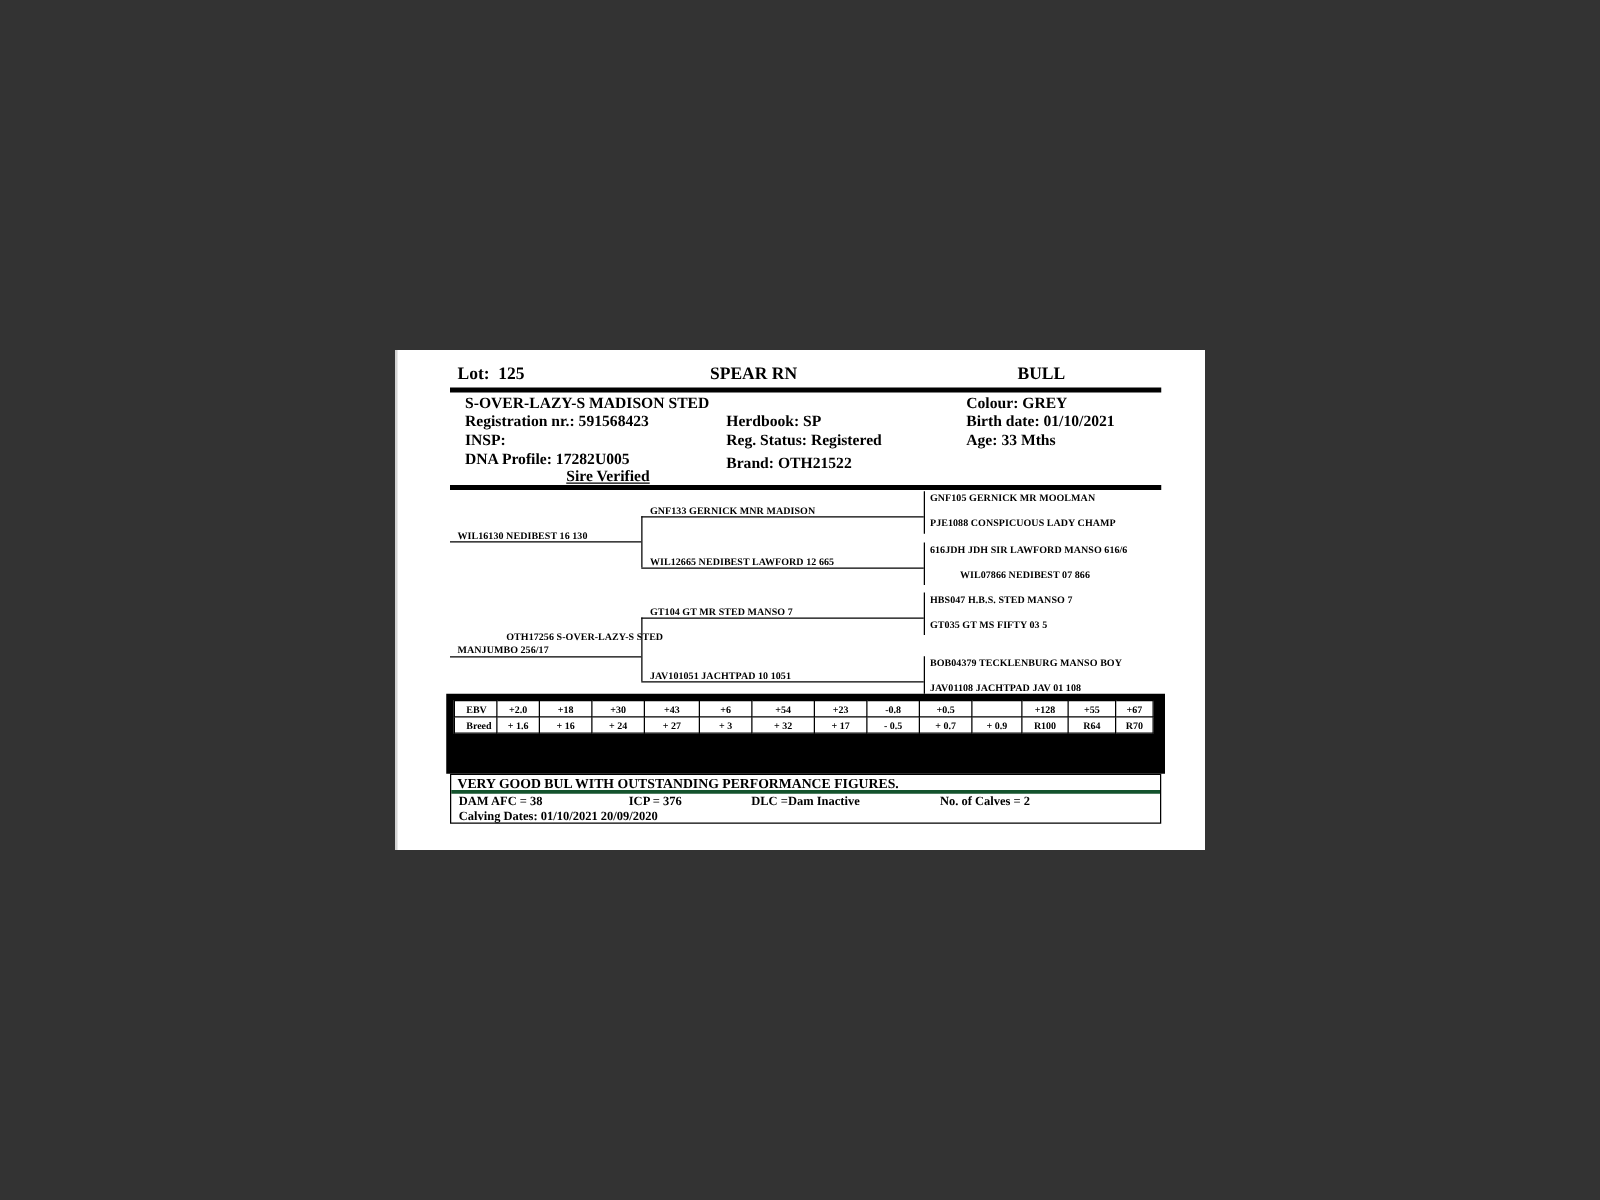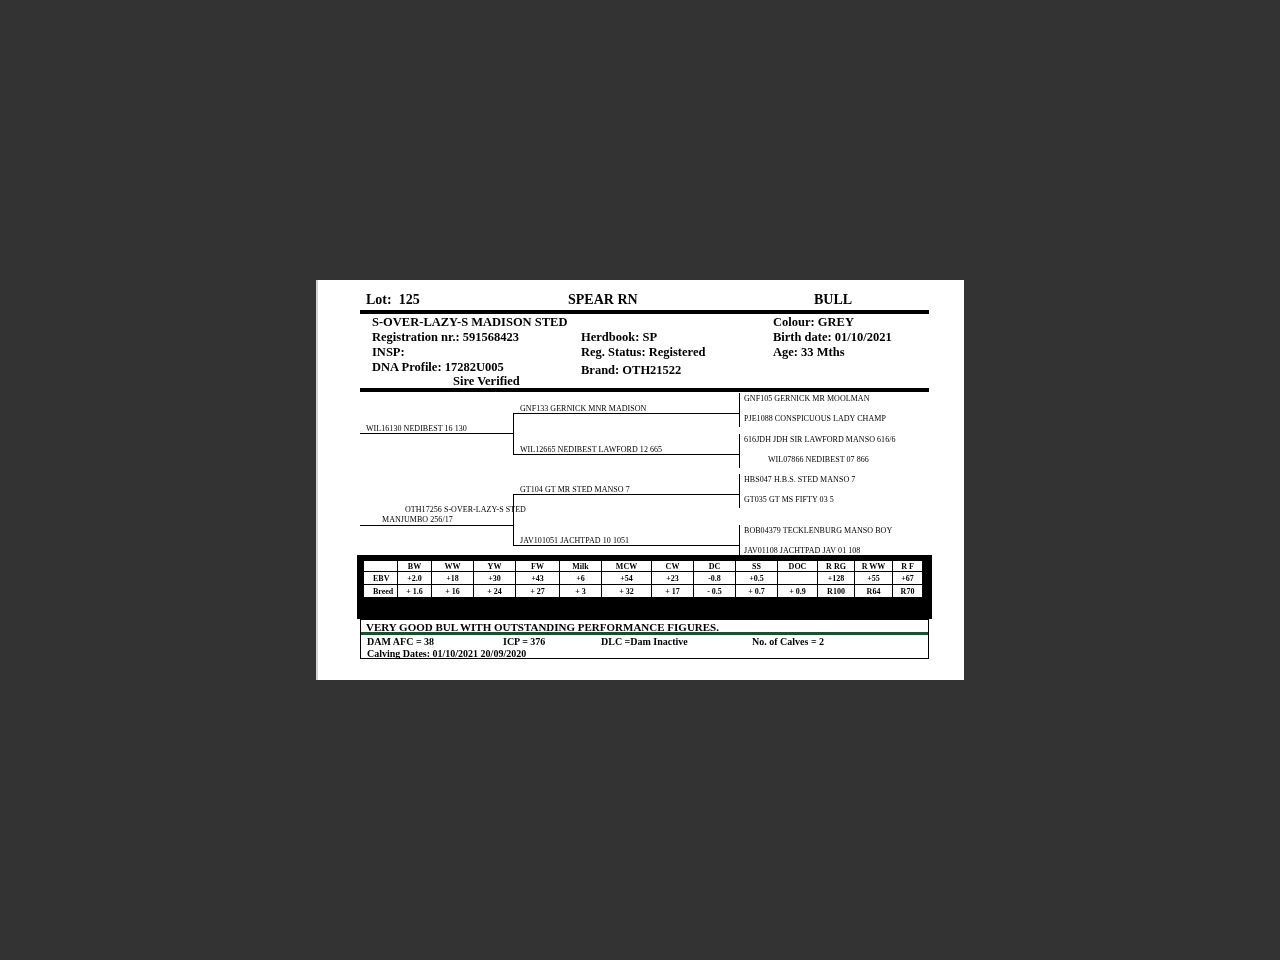--- a/index.html
+++ b/index.html
@@ -8,21 +8,21 @@
     font-family: "Liberation Serif", "DejaVu Serif", serif; color: #000;
   }
   .page {
     position: absolute; left: 316px; top: 280px; width: 648px; height: 400px;
     background: #ffffff; border-left: 2px solid #d4d4d4; box-sizing: border-box;
   }
   .abs { position: absolute; white-space: nowrap; }
   .hdr { font-size: 14px; font-weight: bold; }
   .info { font-size: 12.5px; font-weight: bold; line-height: 15px; }
   .rule { position: absolute; background: #000; }
-  .ped { font-size: 8px; font-weight: normal; letter-spacing: 0.05px; }
+  .ped { font-size: 8px; font-weight: bold; letter-spacing: 0.05px; }
   .hl { position: absolute; background: #000; height: 1px; }
   .vl { position: absolute; background: #000; width: 1px; }
 
   .ebv-box {
     position: absolute; left: 39px; top: 275px; width: 575px; height: 64px;
     background: #000; box-sizing: border-box;
   }
   table.ebv {
     position: absolute; left: 6px; top: 5px; border-collapse: collapse; background: #fff;
     font-size: 8px; font-weight: bold; table-layout: fixed;
@@ -53,39 +53,39 @@
     <span>125</span>
   </div>
   <div class="abs hdr" style="left:250px; top:12px;">SPEAR RN</div>
   <div class="abs hdr" style="left:496px; top:12px;">BULL</div>
   <div class="rule" style="left:42px; top:30px; width:569px; height:4px;"></div>
 
   <div class="abs info" style="left:54px; top:35px;">S-OVER-LAZY-S MADISON STED</div>
   <div class="abs info" style="left:54px; top:50px;">Registration nr.: 591568423</div>
   <div class="abs info" style="left:54px; top:65px;">INSP:</div>
   <div class="abs info" style="left:54px; top:80px;">DNA Profile:  17282U005</div>
-  <div class="abs info" style="left:135px; top:94px;">Sire Verified</div>
+  <div class="abs info" style="left:135px; top:94px;text-decoration:underline;">Sire Verified</div>
 
   <div class="abs info" style="left:263px; top:35px;margin-top:48px;">Brand:  OTH21522</div>
   <div class="abs info" style="left:263px; top:50px;">Herdbook: SP</div>
   <div class="abs info" style="left:263px; top:65px;">Reg. Status: Registered</div>
 
   <div class="abs info" style="left:455px; top:35px;">Colour:  GREY</div>
   <div class="abs info" style="left:455px; top:50px;">Birth date:  01/10/2021</div>
   <div class="abs info" style="left:455px; top:65px;">Age: 33 Mths</div>
 
   <div class="rule" style="left:42px; top:108px; width:569px; height:4px;"></div>
 
   <div>
 
     <div class="abs ped" style="left:48px; top:144px;">WIL16130 NEDIBEST 16 130</div>
     <div class="hl" style="left:42px; top:153px; width:153px;"></div>
 
     <div class="abs ped" style="left:48px; top:225px;margin-left:39px;">OTH17256 S-OVER-LAZY-S STED</div>
-    <div class="abs ped" style="left:64px; top:235px;">MANJUMBO 256/17</div>
+    <div class="abs ped" style="left:48px; top:235px;">MANJUMBO 256/17</div>
     <div class="hl" style="left:42px; top:245px; width:153px;"></div>
 
     <div class="vl" style="left:195px; top:133px; height:41px;"></div>
     <div class="hl" style="left:195px; top:133px; width:226px;"></div>
     <div class="hl" style="left:195px; top:174px; width:226px;"></div>
     <div class="abs ped" style="left:202px; top:124px;">GNF133 GERNICK MNR MADISON</div>
     <div class="abs ped" style="left:202px; top:165px;">WIL12665 NEDIBEST LAWFORD 12 665</div>
 
     <div class="vl" style="left:195px; top:214px; height:51px;"></div>
     <div class="hl" style="left:195px; top:214px; width:226px;"></div>
@@ -120,36 +120,20 @@
           <col style="width:50px">
           <col style="width:42px">
         <col style="width:42px">
           <col style="width:42px">
           <col style="width:40px">
           <col style="width:37px">
         <col style="width:38px">
           <col style="width:30px">
       </colgroup>
       <tbody>
-          <tr class="head">
-        <td></td>
-        <td>BW</td>
-        <td>WW</td>
-        <td>YW</td>
-        <td>FW</td>
-        <td>Milk</td>
-        <td>MCW</td>
-        <td>CW</td>
-        <td>DC</td>
-        <td>SS</td>
-        <td>DOC</td>
-        <td>R RG</td>
-        <td>R WW</td>
-        <td>R F</td>
-      </tr>
       <tr>
         <td class="rowlbl">EBV</td>
         <td>+2.0</td>
         <td>+18</td>
         <td>+30</td>
         <td>+43</td>
         <td>+6</td>
         <td>+54</td>
         <td>+23</td>
         <td>-0.8</td>

